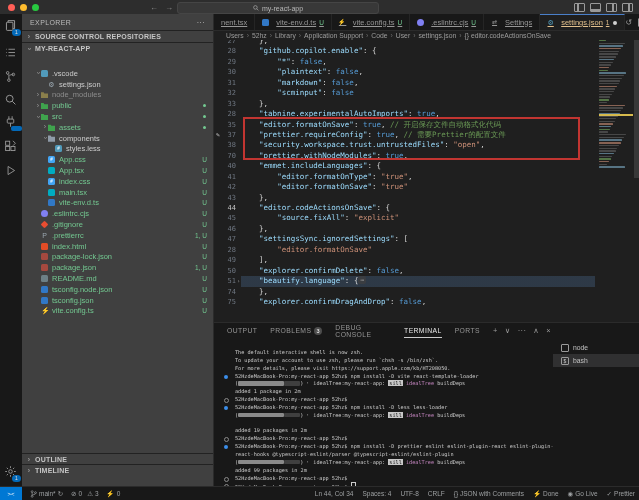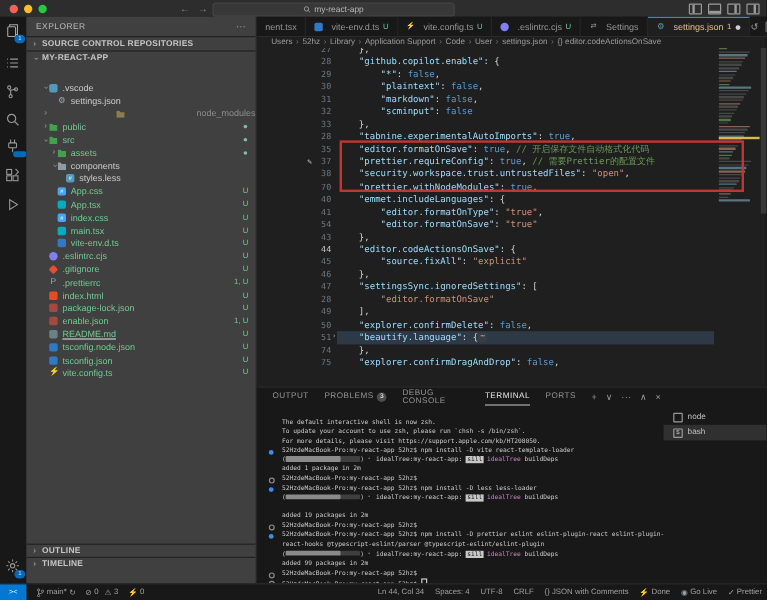--- a/index.html
+++ b/index.html
@@ -38,35 +38,35 @@
   .tdot{position:absolute;right:7px;width:3px;height:3px;border-radius:50%;background:#73c991;}
   .fi{display:inline-block;width:7px;height:7px;border-radius:1.5px;margin-right:4px;flex:none;
     font-size:4.5px;line-height:7px;text-align:center;color:#fff;font-family:"Liberation Sans",sans-serif;}
   .fi.folder{clip-path:polygon(0 12%,38% 12%,48% 28%,100% 28%,100% 100%,0 100%);border-radius:0;}
   .fi.diamond{transform:rotate(45deg) scale(.8);}
   .fi.circle{border-radius:50%;}
   .fi.plain{background:none!important;color:#9aa7b0;font-size:7px;line-height:7px;}
   .sb-bottom{position:absolute;left:0;right:0;}
   
   #tabbar{position:absolute;top:0;left:0;right:0;height:16px;background:#181818;display:flex;align-items:stretch;border-bottom:1px solid #2b2b2b;}
-  .tab{display:flex;align-items:center;gap:3px;padding:0 7px;font-size:7.5px;color:#969696;border-right:1px solid #252525;white-space:nowrap;}
+  .tab{display:flex;align-items:center;gap:3px;padding:0 7px;font-size:7.5px;color:#969696;border-right:1px solid #252525;white-space:nowrap;text-decoration:underline;}
   .tab.active{background:#1f1f1f;border-top:1px solid #4a7fc9;color:#e2c08d;}
   .tab .ubadge{color:#73c991;font-size:6.5px;}
   .tab.active .ubadge{color:#e2c08d;}
   .dirty{width:4px;height:4px;border-radius:50%;background:#d0d0d0;margin-left:1px;}
   .tabactions{margin-left:auto;display:flex;align-items:center;gap:6px;padding-right:6px;color:#9a9a9a;font-size:8px;}
   .splitic{width:8px;height:7px;border:1px solid #9a9a9a;border-radius:1px;position:relative;}
   .splitic::after{content:"";position:absolute;top:0;bottom:0;left:3px;width:1px;background:#9a9a9a;}
   
   #breadcrumb{position:absolute;top:16px;left:0;right:0;height:10px;display:flex;align-items:center;gap:3px;
     padding-left:12px;font-size:6.8px;color:#9d9d9d;white-space:nowrap;}
   #breadcrumb .sep{color:#6e6e6e;}
   
   #editorcol{position:absolute;top:14px;bottom:13px;left:214px;right:0;background:#1f1f1f;}
-  #editor{position:absolute;top:26px;left:0;right:0;height:282px;overflow:hidden;margin-left:40px;}
+  #editor{position:absolute;top:26px;left:0;right:0;height:282px;overflow:hidden;}
   #code{margin-top:-4px;font-family:"DejaVu Sans Mono",monospace;font-size:7.5px;}
   .cl{position:relative;height:10.45px;line-height:10.45px;display:flex;white-space:pre;}
   .lm{width:8px;text-align:center;color:#c5c5c5;font-size:6.5px;flex:none;}
   .ln{width:14px;text-align:right;color:#6e7681;flex:none;font-size:7px;}
   .fc{width:5px;flex:none;color:#9a9a9a;font-size:6px;text-align:center;}
   .cl.cur .ln{color:#c6c6c6;}
   .cl.hl{background:linear-gradient(to right,transparent 27px,rgba(70,100,135,.38) 27px,rgba(70,100,135,.38) calc(100% - 44px),transparent calc(100% - 44px));}
   .ct{margin-left:4px;white-space:pre;}
   .p{color:#d4d4d4}.k{color:#9cdcfe}.s{color:#ce9178}.b{color:#569cd6}.c{color:#6a9955}
   .fseg{display:inline-block;background:#3a3d41;color:#c5c5c5;border-radius:2px;padding:0 2px;font-size:6px;line-height:8px;vertical-align:1px;}
@@ -209,21 +209,21 @@
         <div class="trow" style="padding-left: 13px;">
           <span class="chev open">›</span>
           <span class="fi square" style="background: rgb(81, 154, 186);"></span>
           <span class="t-n">.vscode</span>
         </div>
         <div class="trow" style="padding-left: 20px;">
           <span class="chev"></span>
           <span class="fi plain" style="background: none;">⚙</span>
           <span class="t-n">settings.json</span>
         </div>
-        <div class="trow" style="padding-left: 13px; justify-content: space-between;">
+        <div class="trow" style="padding-left: 13px;">
           <span class="chev">›</span>
           <span class="fi folder" style="background: rgb(138, 127, 75);"></span>
           <span class="t-d">node_modules</span>
         </div>
         <div class="trow" style="padding-left: 13px;">
           <span class="chev">›</span>
           <span class="fi folder" style="background: rgb(63, 163, 77);"></span>
           <span class="t-g">public</span>
           <span class="tdot"></span>
         </div>
@@ -305,24 +305,24 @@
         </div>
         <div class="trow" style="padding-left: 13px;">
           <span class="chev"></span>
           <span class="fi square" style="background: rgb(165, 73, 63);"></span>
           <span class="t-g">package-lock.json</span>
           <span class="tbadge t-g">U</span>
         </div>
         <div class="trow" style="padding-left: 13px;">
           <span class="chev"></span>
           <span class="fi square" style="background: rgb(165, 73, 63);"></span>
-          <span class="t-g">enable.json</span>
+          <span class="t-g">package.json</span>
           <span class="tbadge t-g">1, U</span>
         </div>
-        <div class="trow" style="padding-left: 13px; text-decoration: underline;">
+        <div class="trow" style="padding-left: 13px;">
           <span class="chev"></span>
           <span class="fi square" style="background: rgb(109, 128, 134);"></span>
           <span class="t-g">README.md</span>
           <span class="tbadge t-g">U</span>
         </div>
         <div class="trow" style="padding-left: 13px;">
           <span class="chev"></span>
           <span class="fi square" style="background: rgb(49, 120, 198);"></span>
           <span class="t-g">tsconfig.node.json</span>
           <span class="tbadge t-g">U</span>
@@ -412,21 +412,21 @@
           <div class="cl"><span class="lm"></span><span class="ln">31</span><span class="fc"></span><pre class="ct" style="margin: 0px; font-family: inherit;"><span class="p">        </span><span class="k">"markdown"</span><span class="p">: </span><span class="b">false</span><span class="p">,</span></pre></div>
           <div class="cl"><span class="lm"></span><span class="ln">32</span><span class="fc"></span><pre class="ct" style="margin: 0px; font-family: inherit;"><span class="p">        </span><span class="k">"scminput"</span><span class="p">: </span><span class="b">false</span></pre></div>
           <div class="cl"><span class="lm"></span><span class="ln">33</span><span class="fc"></span><pre class="ct" style="margin: 0px; font-family: inherit;"><span class="p">    },</span></pre></div>
           <div class="cl"><span class="lm"></span><span class="ln">28</span><span class="fc"></span><pre class="ct" style="margin: 0px; font-family: inherit;"><span class="p">    </span><span class="k">"tabnine.experimentalAutoImports"</span><span class="p">: </span><span class="b">true</span><span class="p">,</span></pre></div>
           <div class="cl"><span class="lm"></span><span class="ln">35</span><span class="fc"></span><pre class="ct" style="margin: 0px; font-family: inherit;"><span class="p">    </span><span class="k">"editor.formatOnSave"</span><span class="p">: </span><span class="b">true</span><span class="p">, </span><span class="c">// 开启保存文件自动格式化代码</span></pre></div>
           <div class="cl"><span class="lm">✎</span><span class="ln">37</span><span class="fc"></span><pre class="ct" style="margin: 0px; font-family: inherit;"><span class="p">    </span><span class="k">"prettier.requireConfig"</span><span class="p">: </span><span class="b">true</span><span class="p">, </span><span class="c">// 需要Prettier的配置文件</span></pre></div>
           <div class="cl"><span class="lm"></span><span class="ln">38</span><span class="fc"></span><pre class="ct" style="margin: 0px; font-family: inherit;"><span class="p">    </span><span class="k">"security.workspace.trust.untrustedFiles"</span><span class="p">: </span><span class="s">"open"</span><span class="p">,</span></pre></div>
           <div class="cl"><span class="lm"></span><span class="ln">70</span><span class="fc"></span><pre class="ct" style="margin: 0px; font-family: inherit;"><span class="p">    </span><span class="k">"prettier.withNodeModules"</span><span class="p">: </span><span class="b">true</span><span class="p">,</span></pre></div>
           <div class="cl"><span class="lm"></span><span class="ln">40</span><span class="fc"></span><pre class="ct" style="margin: 0px; font-family: inherit;"><span class="p">    </span><span class="k">"emmet.includeLanguages"</span><span class="p">: {</span></pre></div>
           <div class="cl"><span class="lm"></span><span class="ln">41</span><span class="fc"></span><pre class="ct" style="margin: 0px; font-family: inherit;"><span class="p">        </span><span class="k">"editor.formatOnType"</span><span class="p">: </span><span class="s">"true"</span><span class="p">,</span></pre></div>
-          <div class="cl"><span class="lm"></span><span class="ln">54</span><span class="fc"></span><pre class="ct" style="margin: 0px; font-family: inherit;"><span class="p">        </span><span class="k">"editor.formatOnSave"</span><span class="p">: </span><span class="s">"true"</span></pre></div>
+          <div class="cl"><span class="lm"></span><span class="ln">42</span><span class="fc"></span><pre class="ct" style="margin: 0px; font-family: inherit;"><span class="p">        </span><span class="k">"editor.formatOnSave"</span><span class="p">: </span><span class="s">"true"</span></pre></div>
           <div class="cl"><span class="lm"></span><span class="ln">43</span><span class="fc"></span><pre class="ct" style="margin: 0px; font-family: inherit;"><span class="p">    },</span></pre></div>
           <div class="cl cur"><span class="lm"></span><span class="ln">44</span><span class="fc"></span><pre class="ct" style="margin: 0px; font-family: inherit;"><span class="p">    </span><span class="k">"editor.codeActionsOnSave"</span><span class="p">: {</span></pre></div>
           <div class="cl"><span class="lm"></span><span class="ln">45</span><span class="fc"></span><pre class="ct" style="margin: 0px; font-family: inherit;"><span class="p">        </span><span class="k">"source.fixAll"</span><span class="p">: </span><span class="s">"explicit"</span></pre></div>
           <div class="cl"><span class="lm"></span><span class="ln">46</span><span class="fc"></span><pre class="ct" style="margin: 0px; font-family: inherit;"><span class="p">    },</span></pre></div>
           <div class="cl"><span class="lm"></span><span class="ln">47</span><span class="fc"></span><pre class="ct" style="margin: 0px; font-family: inherit;"><span class="p">    </span><span class="k">"settingsSync.ignoredSettings"</span><span class="p">: [</span></pre></div>
           <div class="cl"><span class="lm"></span><span class="ln">28</span><span class="fc"></span><pre class="ct" style="margin: 0px; font-family: inherit;"><span class="p">        </span><span class="s">"editor.formatOnSave"</span></pre></div>
           <div class="cl"><span class="lm"></span><span class="ln">49</span><span class="fc"></span><pre class="ct" style="margin: 0px; font-family: inherit;"><span class="p">    ],</span></pre></div>
           <div class="cl"><span class="lm"></span><span class="ln">50</span><span class="fc"></span><pre class="ct" style="margin: 0px; font-family: inherit;"><span class="p">    </span><span class="k">"explorer.confirmDelete"</span><span class="p">: </span><span class="b">false</span><span class="p">,</span></pre></div>
           <div class="cl hl"><span class="lm"></span><span class="ln">51</span><span class="fc">›</span><pre class="ct" style="margin: 0px; font-family: inherit;"><span class="p">    </span><span class="k">"beautify.language"</span><span class="p">: {</span><span class="fseg">⋯</span></pre></div>
           <div class="cl"><span class="lm"></span><span class="ln">74</span><span class="fc"></span><pre class="ct" style="margin: 0px; font-family: inherit;"><span class="p">    },</span></pre></div>

